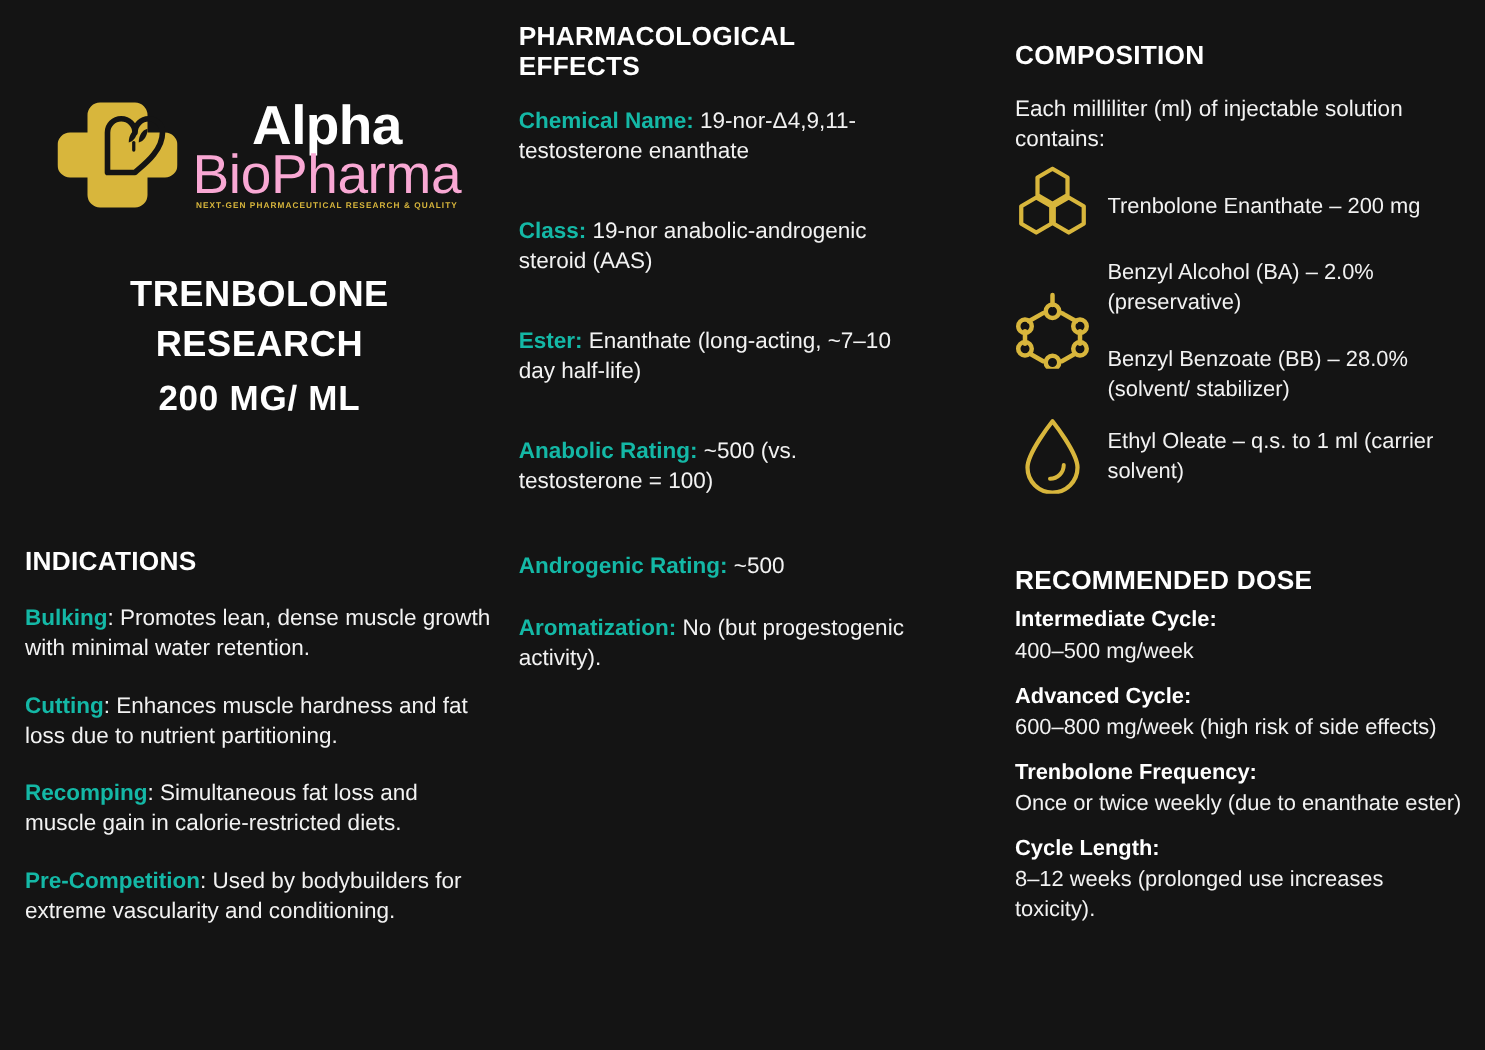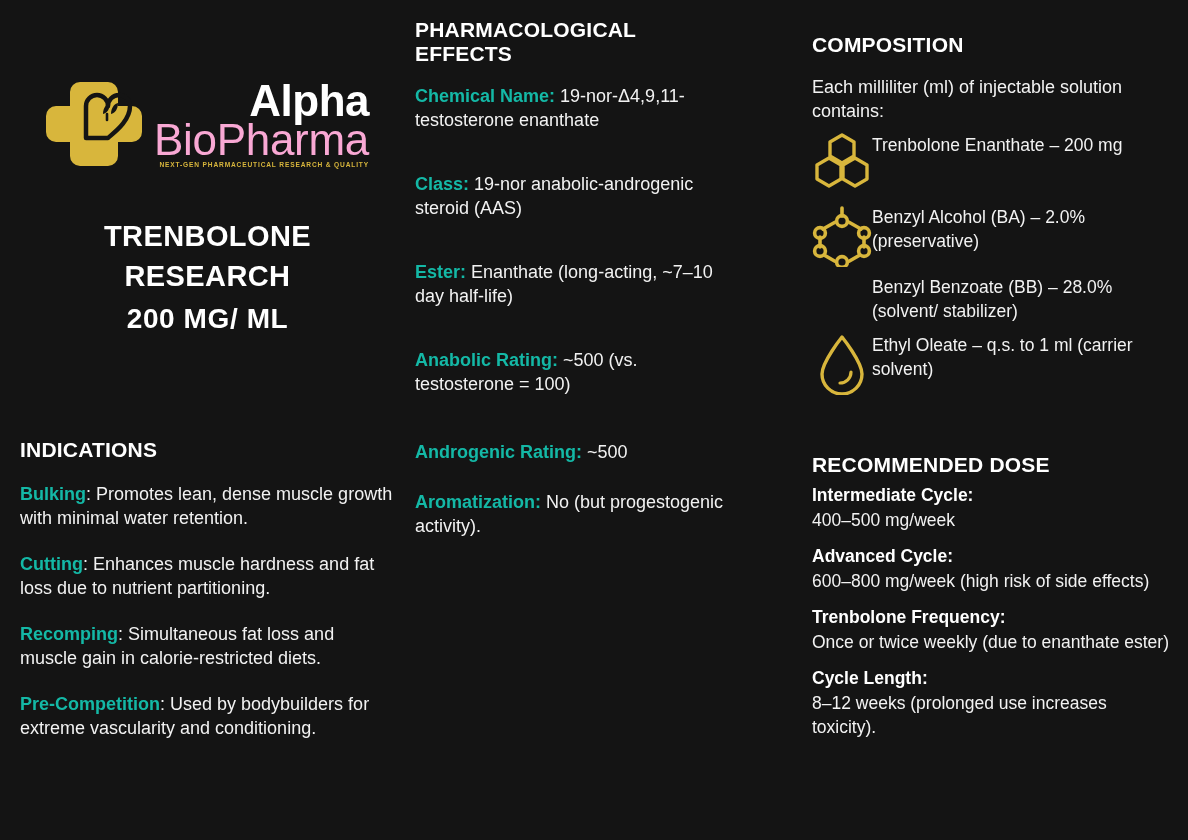--- a/index.html
+++ b/index.html
@@ -46,21 +46,21 @@
   .brand-block {
     position: absolute;
     left: 0; top: 78px;
     width: 375px;
     display: flex;
     align-items: center;
     justify-content: center;
     gap: 12px;
   }
   .brand-mark { width: 96px; height: 92px; flex: none; }
-  .brand-words { display: flex; flex-direction: column; align-items: flex-end; }
+  .brand-words { display: flex; flex-direction: column; align-items: center; }
   .brand-alpha {
     font-size: 44px;
     font-weight: bold;
     line-height: 42px;
     letter-spacing: -0.5px;
     color: #ffffff;
   }
   .brand-bio {
     font-size: 44px;
     font-weight: normal;
@@ -129,21 +129,22 @@
     top: 15px;
     width: 360px;
     height: 840px;
   }
   .comp-title { position: absolute; left: 0; top: 18px; }
   .comp-intro { position: absolute; left: 0; top: 60px; width: 340px; }
 
   .comp-rows { position: absolute; left: 0; top: 118px; width: 360px; }
   .comp-row {
     display: flex;
-    align-items: flex-start;
+    align-items: center;
+    gap: 14px;
     margin-bottom: 10px;
   }
   .comp-icon { width: 60px; height: 62px; flex: none; }
   .comp-texts { flex: 1; }
   .comp-line { font-size: 17.5px; line-height: 24px; color: #f2f2f2; }
   .comp-row.stacked .comp-line + .comp-line { margin-top: 22px; }
 
   .dose-title { position: absolute; left: 0; top: 438px; }
   .dose-list { position: absolute; left: 0; top: 468px; width: 360px; }
   .dose-item { margin-bottom: 12px; }

